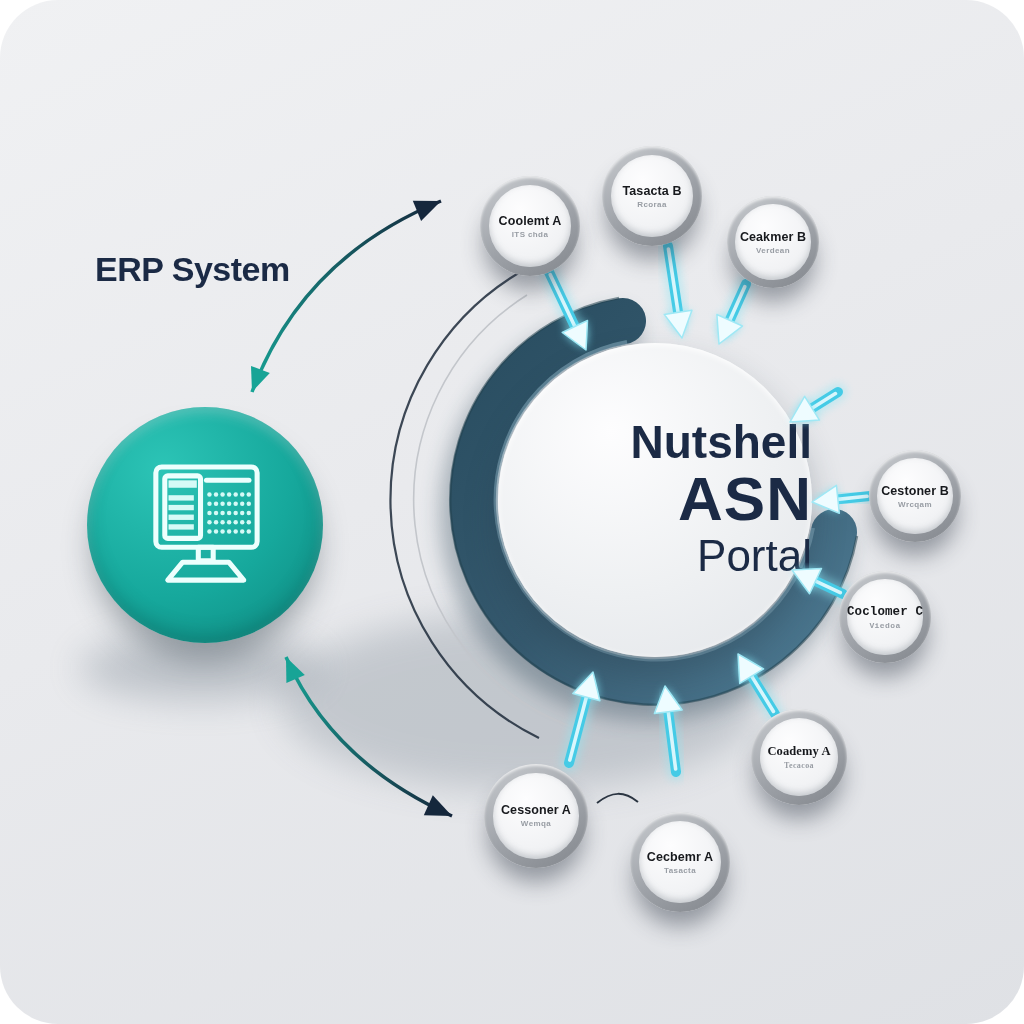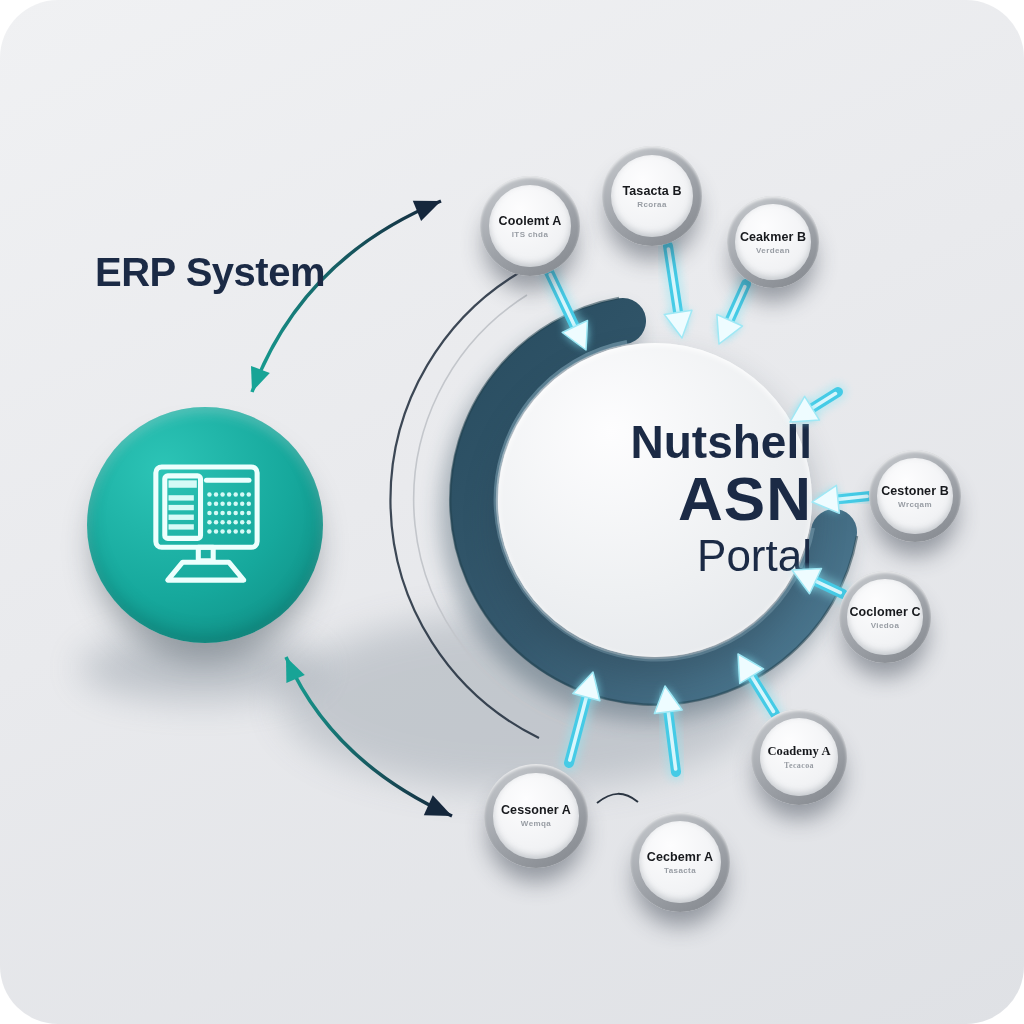--- a/index.html
+++ b/index.html
@@ -3,21 +3,21 @@
 <meta charset="utf-8">
 <style>
   html,body{margin:0;padding:0;background:#ffffff;width:1024px;height:1024px;overflow:hidden;
     font-family:"Liberation Sans", sans-serif;}
   .stage{position:absolute;left:0;top:0;width:1024px;height:1024px;border-radius:58px;
     background:linear-gradient(155deg,#f0f1f3 0%,#e9eaed 45%,#dfe1e5 100%);}
   svg.layer{position:absolute;left:0;top:0;width:1024px;height:1024px;pointer-events:none;}
   #layer-back{z-index:1;} #layer-front{z-index:3;}
 
   .erp-label{position:absolute;left:95px;top:250px;z-index:2;
-    font-size:40px;font-weight:700;letter-spacing:-0.5px;color:var(--text_navy,#1b2a45);}
+    font-size:34px;font-weight:700;letter-spacing:-0.5px;color:var(--text_navy,#1b2a45);}
 
   .erp-circle{position:absolute;left:87px;top:407px;width:236px;height:236px;border-radius:50%;z-index:2;
     background:radial-gradient(circle at 32% 26%, #2cc4b6 0%, var(--erp_teal,#16a89c) 55%, #0e877e 100%);
     box-shadow:0 22px 30px -6px rgba(45,60,70,.40), inset 0 -8px 18px rgba(0,60,55,.25), inset 0 6px 12px rgba(255,255,255,.25);
     display:flex;align-items:center;justify-content:center;}
 
   .portal{position:absolute;left:498px;top:343px;width:314px;height:314px;border-radius:50%;z-index:2;
     background:radial-gradient(circle at 36% 28%, #fdfdfe 0%, #eef0f2 55%, #e2e5e9 100%);
     box-shadow:0 18px 34px rgba(40,55,70,.30), inset 0 2px 6px rgba(255,255,255,.9);
     display:flex;flex-direction:column;align-items:flex-end;justify-content:center;
@@ -35,21 +35,21 @@
     box-shadow:inset 0 -3px 6px rgba(120,128,138,.35);
     display:flex;flex-direction:column;align-items:center;justify-content:center;gap:2px;}
   .node .nl{font-size:12.5px;font-weight:700;color:#17191d;letter-spacing:.1px;white-space:nowrap;}
   .node .ns{font-size:8px;font-weight:600;color:#989da4;letter-spacing:.4px;white-space:nowrap;}
 
   .n1{left:480px;top:176px;width:100px;height:100px;}
   .n2{left:602px;top:146px;width:100px;height:100px;}
   .n3{left:727px;top:196px;width:92px;height:92px;justify-content:center;}
   .n4{left:831px;top:322px;width:90px;height:90px;}
   .n5{left:869px;top:450px;width:92px;height:92px;}
-  .n6{left:839px;top:571px;width:92px;height:92px;}
+  .n6{left:839px;top:571px;width:92px;height:92px;font-family:Liberation Mono, monospace;}
   .n7{left:751px;top:709px;width:96px;height:96px;font-family:Liberation Serif, serif;}
   .n8{left:484px;top:764px;width:104px;height:104px;}
   .n9{left:630px;top:812px;width:100px;height:100px;}
 </style>
 </head>
 <body>
 
 <div class="stage">
 
   <svg id="layer-back" class="layer" viewBox="0 0 1024 1024">

